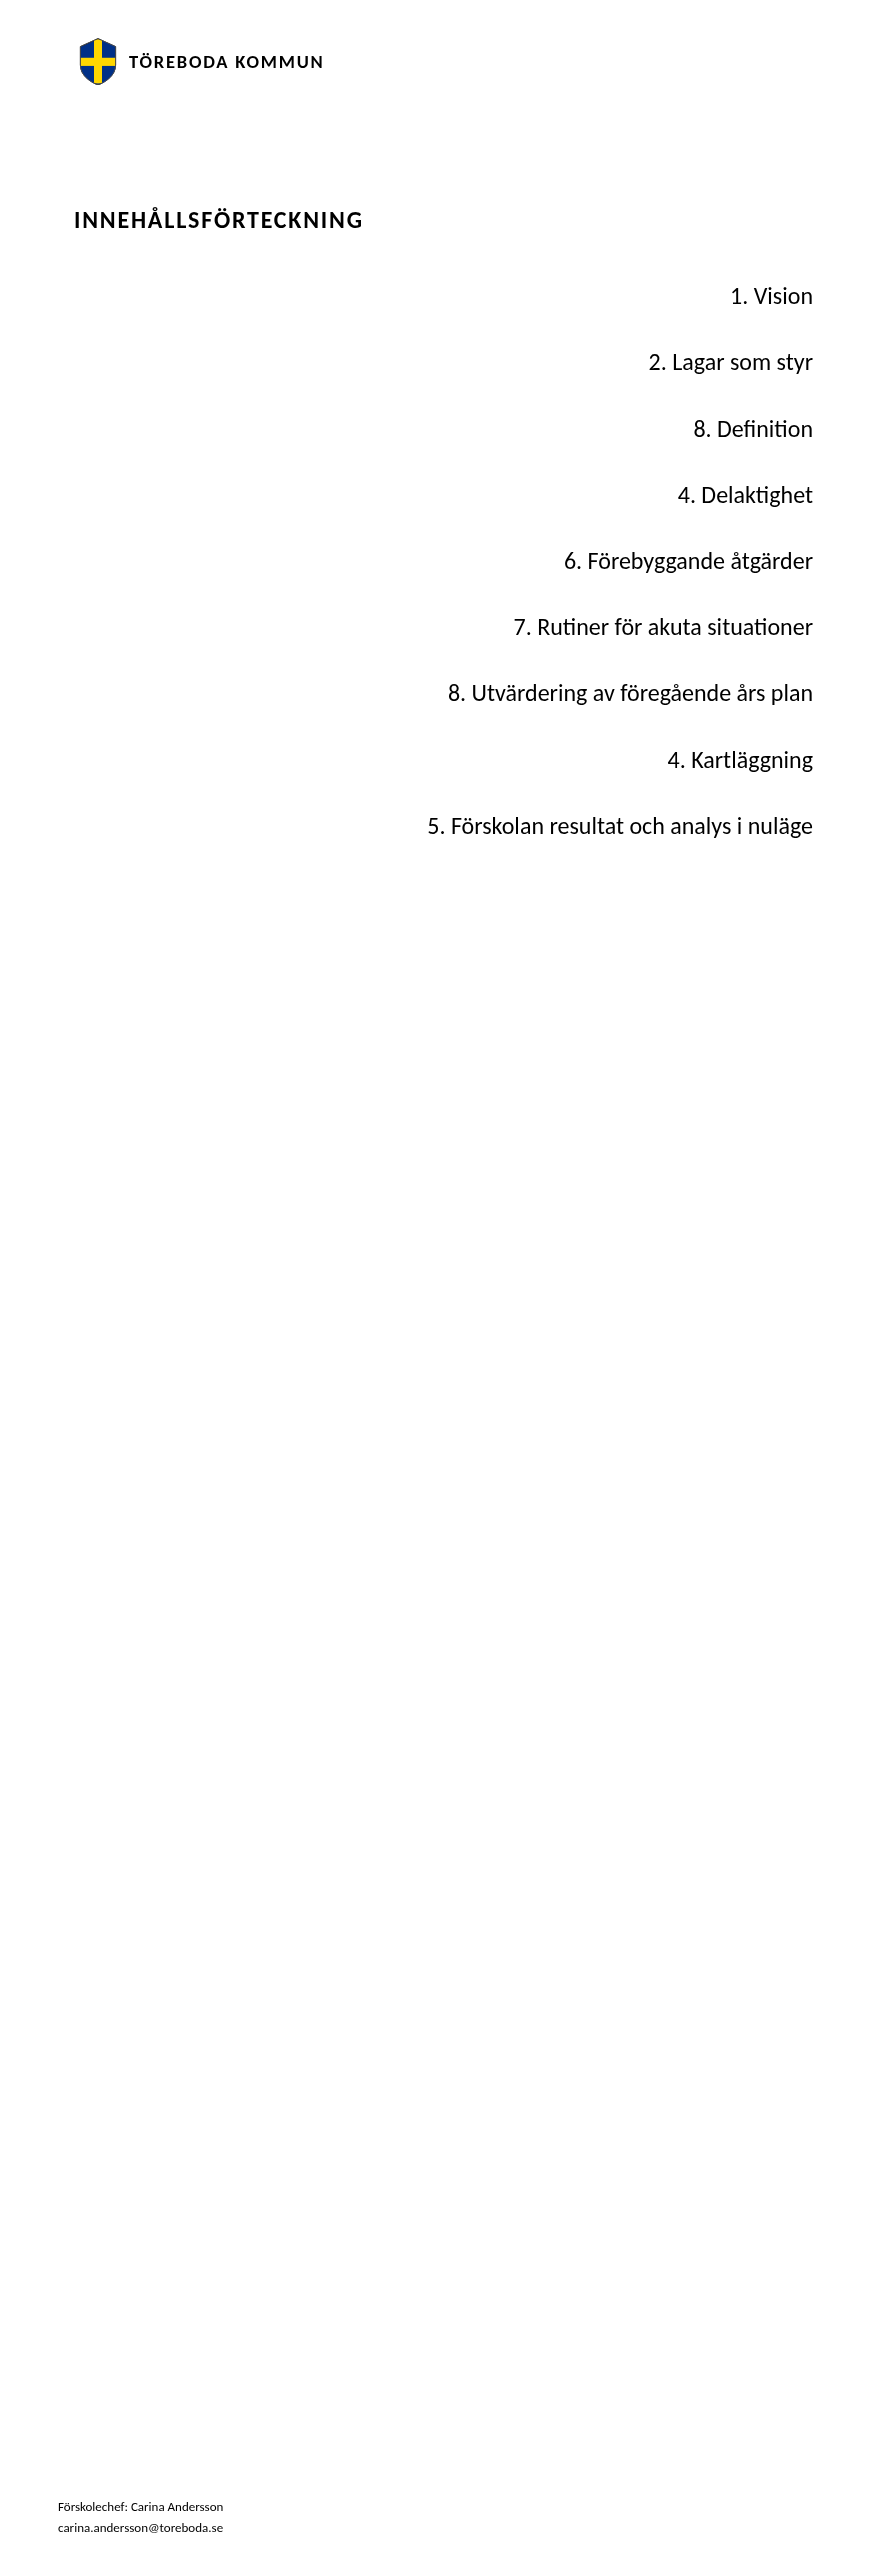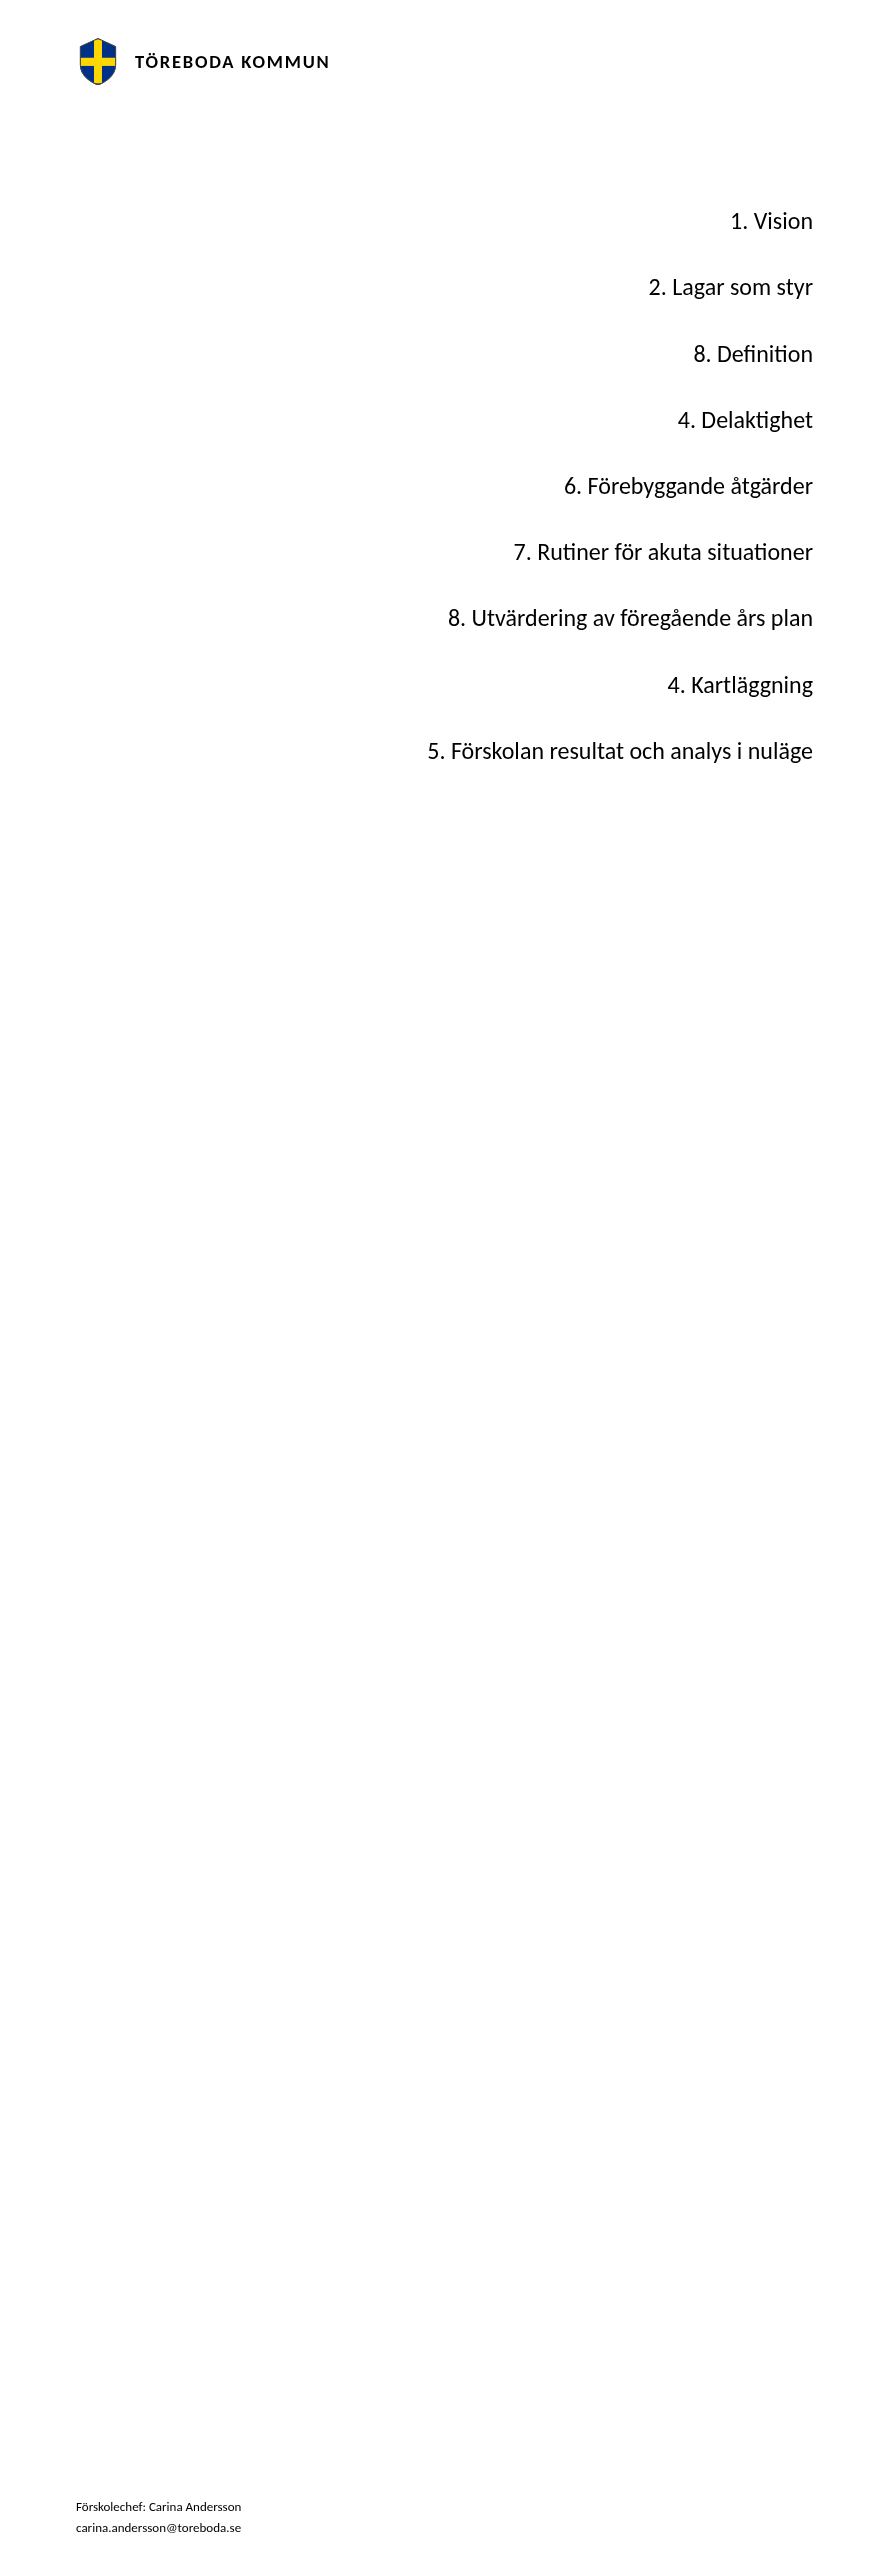--- a/index.html
+++ b/index.html
@@ -27,21 +27,21 @@
     .header {
       display: flex;
       align-items: center;
       margin-bottom: 111px;
       padding-bottom: 9.2px;
     }
 
     .logo-container {
       display: flex;
       align-items: center;
-      gap: 13px;
+      gap: 7px;
     }
 
     .logo-shield {
       width: 48px;
       height: 48px;
       flex-shrink: 0;
     }
 
     .logo-text {
       font-size: 18.5px;
@@ -69,21 +69,21 @@
       font-weight: 400;
       margin-bottom: 35px;
       color: #000000;
       line-height: 1.3;
       text-align: right;
     }
 
     .footer {
       position: absolute;
       bottom: 37px;
-      left: 76px;
+      left: 58px;
       font-size: 13px;
       color: #000000;
       line-height: 1.6;
     }
   </style>
 </head>
 <body>
 
 <div class="page">
 
@@ -113,20 +113,21 @@
         <rect x="4" y="26" width="44" height="10" fill="#FFD700" clip-path="url(#shield-clip)"></rect>
         <rect x="21" y="4" width="10" height="52" fill="#FFD700" clip-path="url(#shield-clip)"></rect>
 
         <path d="M26 2 L48 12 L48 35 C48 48 36 56 26 60 C16 56 4 48 4 35 L4 12 Z" fill="none" stroke="#555" stroke-width="1"></path>
       </svg>
       <span class="logo-text">TÖREBODA KOMMUN</span>
     </div>
   </div>
 
   <div class="toc-section">
+    <div class="toc-title">INNEHÅLLSFÖRTECKNING</div>
 
     <div class="toc-item">1. Vision</div>
     <div class="toc-item">2. Lagar som styr</div>
     <div class="toc-item">8. Definition</div>
     <div class="toc-item">4. Delaktighet</div>
     <div class="toc-item">6. Förebyggande åtgärder</div>
     <div class="toc-item">7. Rutiner för akuta situationer</div>
     <div class="toc-item">8. Utvärdering av föregående års plan</div>
     <div class="toc-item">4. Kartläggning</div>
     <div class="toc-item">5. Förskolan resultat och analys i nuläge</div>

